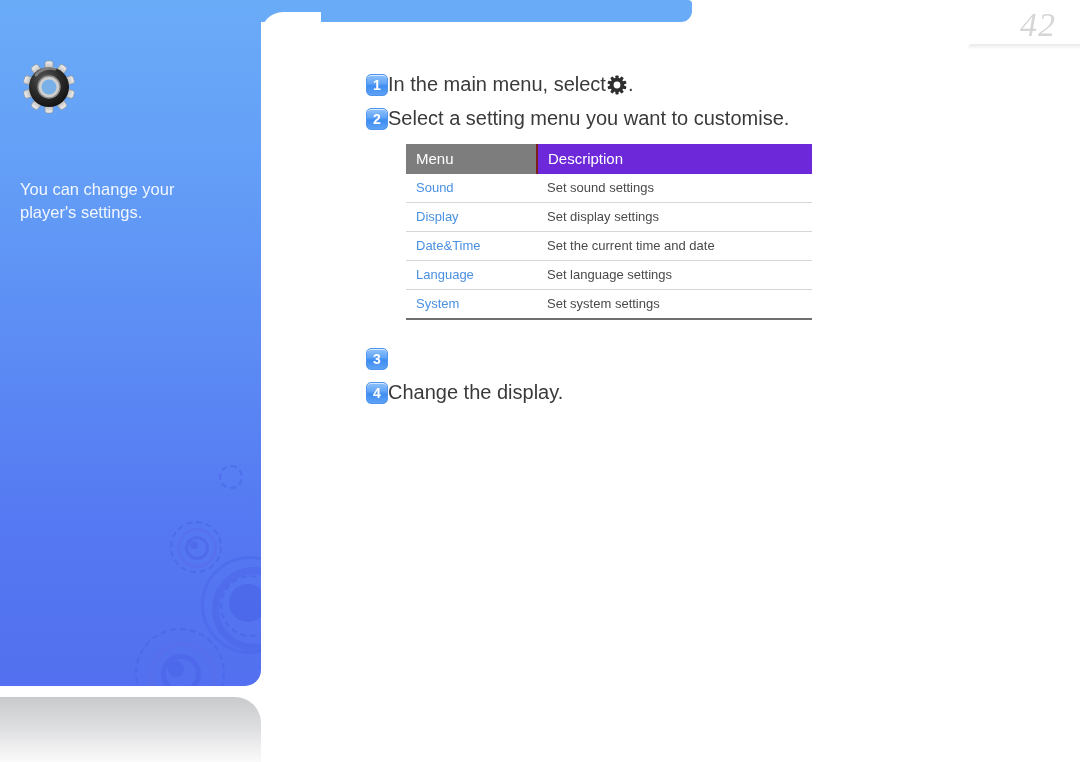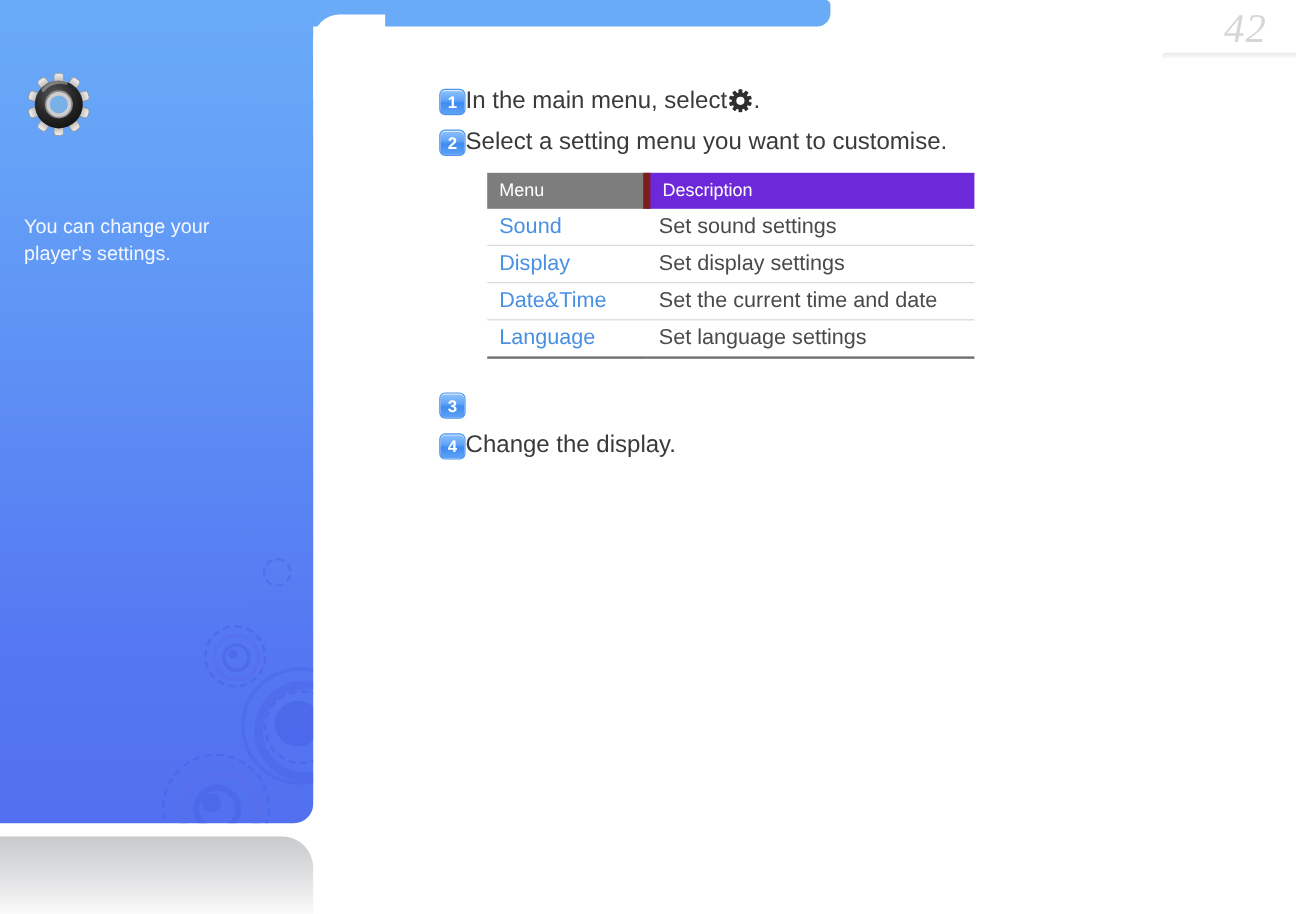--- a/index.html
+++ b/index.html
@@ -184,27 +184,27 @@
     font-weight: normal;
     text-align: left;
     color: #ffffff;
     font-size: 15px;
     padding: 4px 0 5px 10px;
     height: 21px;
   }
   #menu-table th.th-menu {
     background: #7d7d7d;
     width: 120px;
-    border-right: 6px solid #7f1d1d;
+    border-right: 2px solid #7f1d1d;
   }
   #menu-table th.th-desc {
     background: #6d28d9;
   }
   #menu-table td {
-    font-size: 18px;
+    font-size: 13px;
     padding: 4px 0 5px 10px;
     border-bottom: 1px solid #d7d7d7;
     height: 19px;
   }
   #menu-table td.cell-menu {
     color: #4a90e2;
   }
   #menu-table td.cell-desc {
     color: #4a4a4a;
   }
@@ -374,20 +374,24 @@
         <td class="cell-desc">Set display settings</td>
       </tr>
       <tr>
         <td class="cell-menu">Date&amp;Time</td>
         <td class="cell-desc">Set the current time and date</td>
       </tr>
       <tr>
         <td class="cell-menu">Language</td>
         <td class="cell-desc">Set language settings</td>
       </tr>
+      <tr>
+        <td class="cell-menu">System</td>
+        <td class="cell-desc">Set system settings</td>
+      </tr>
     </tbody>
   </table>
 
   <div class="steps-lower">
 
     <div class="step">
       <div class="step-badge">3</div>
     </div>
 
     <div class="step">

